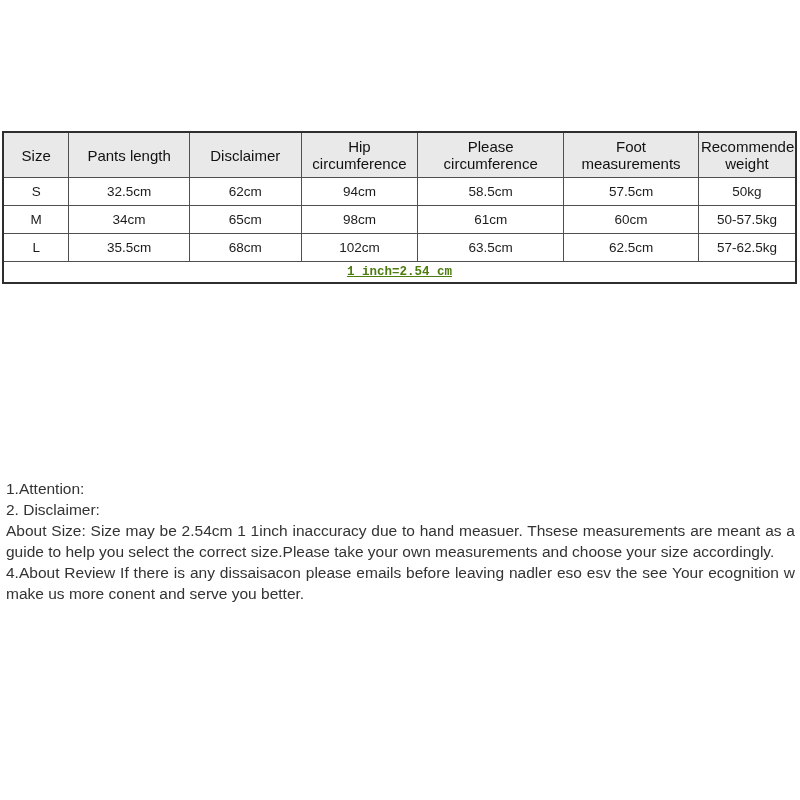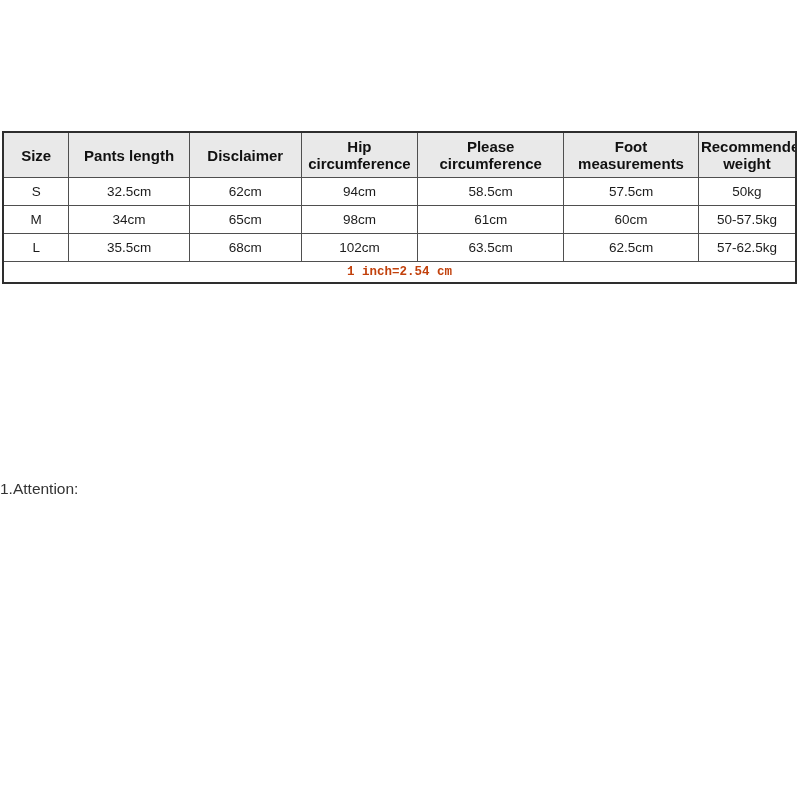--- a/index.html
+++ b/index.html
@@ -32,42 +32,43 @@
     text-align: center;
     vertical-align: middle;
     padding: 0 2px;
     overflow: hidden;
   }
   table.size-chart th {
     height: 44px;
     background: #e9e9e9;
     color: #111111;
     font-size: 15px;
-    font-weight: bold;
+    font-weight: normal;
     line-height: 17px;
   }
   table.size-chart td.data {
     height: 27px;
     color: #1c1c1c;
     font-size: 13.5px;
   }
   table.size-chart tr.footnote td {
     height: 20px;
     font-family: "Liberation Mono", monospace;
     font-weight: bold;
     font-size: 12.5px;
-    color: #c2410c;
+    color: #4d7c0f;
     letter-spacing: 0px;
+    text-decoration: underline;
   }
 
   
   .notes {
     position: absolute;
     top: 478px;
-    left: 0;
+    left: 6px;
     width: 789px;
     color: #333333;
     font-size: 15.5px;
     line-height: 21px;
     text-align: justify;
   }
   .notes p {
     margin: 0;
     padding: 0;
   }
@@ -127,15 +128,18 @@
         <td class="data">57-62.5kg</td>
       </tr>
       <tr class="footnote">
         <td colspan="7">1 inch=2.54 cm</td>
       </tr>
     </tbody>
   </table>
 
   <div class="notes">
     <p>1.Attention:</p>
+    <p>2. Disclaimer:</p>
+    <p>About Size: Size may be 2.54cm 1 1inch inaccuracy due to hand measuer. Thsese measurements are meant as a guide to help you select the correct size.Please take your own measurements and choose your size accordingly.</p>
+    <p>4.About Review If there is any dissaisacon please emails before leaving nadler eso esv the see Your ecognition w make us more conent and serve you better.</p>
   </div>
 
 </div>
 
 </body></html>

